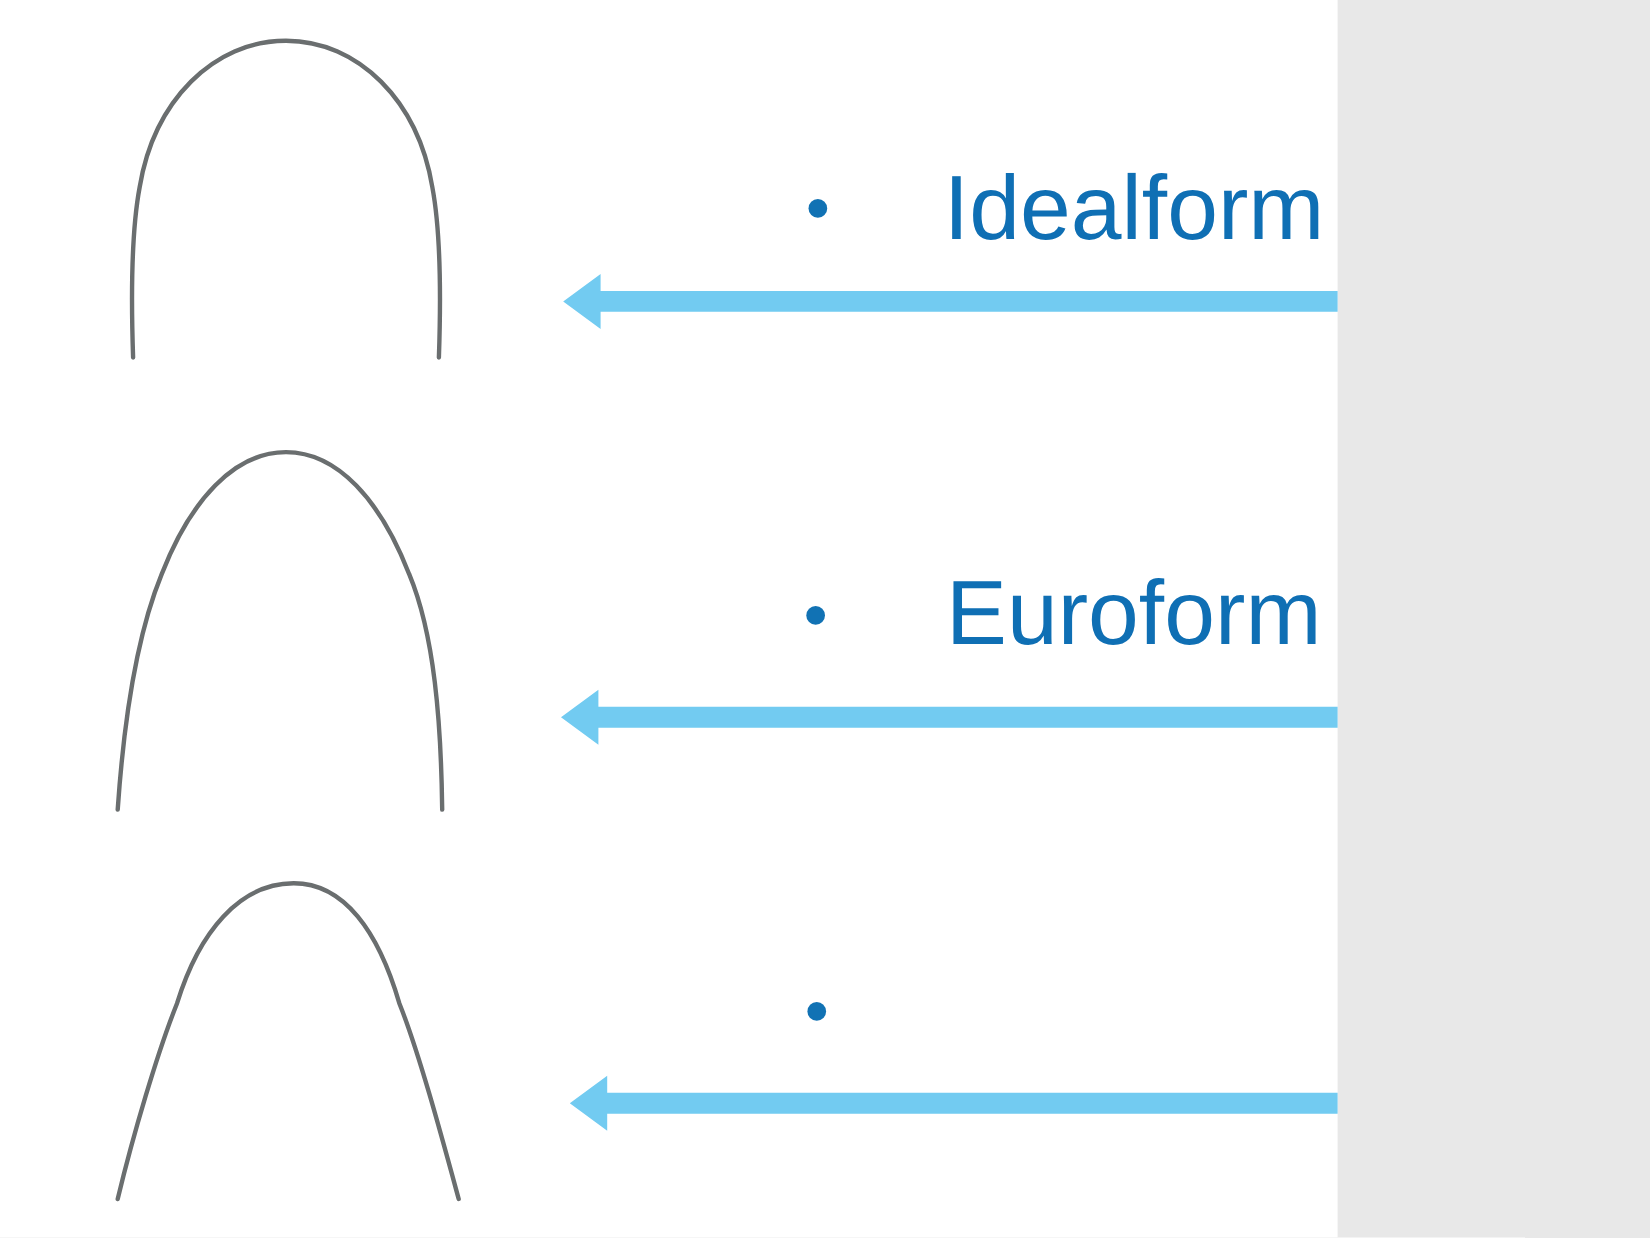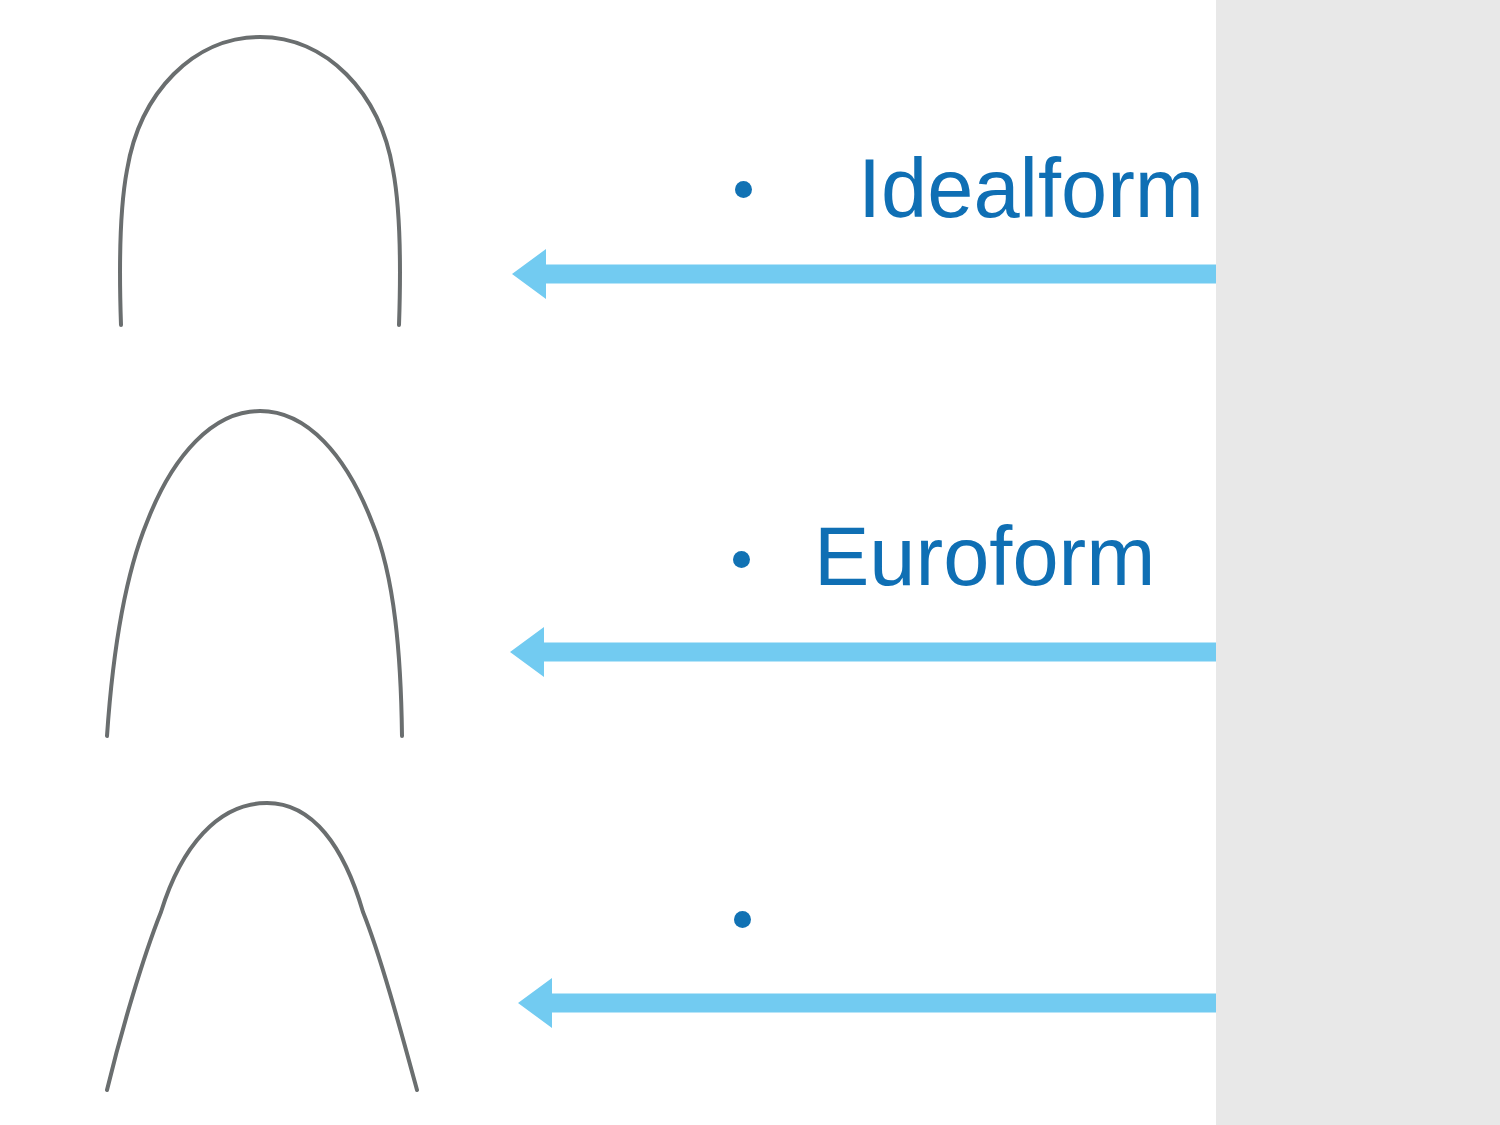--- a/index.html
+++ b/index.html
@@ -49,21 +49,21 @@
   <div class="abs bullet" style="left:735px;top:181px;"></div>
   <div class="abs label" style="left:858px;top:146px;">Idealform</div>
   <svg class="abs arrow" style="left:510px;top:246px;" width="990" height="56" viewBox="0 0 990 56">
     <polygon points="2,28 36,3 36,18.5 990,18.5 990,37.5 36,37.5 36,53"></polygon>
   </svg>
 
   <svg class="abs wire" style="left:103px;top:405px;" width="304" height="334" viewBox="0 0 304 334">
     <path d="M 4 331 C 9 258 19 178 44 117 C 70 50 110 6 157 6 C 204 6 243 50 269 117 C 292 172 298 252 299 331"></path>
   </svg>
   <div class="abs bullet" style="left:733px;top:551px;"></div>
-  <div class="abs label" style="left:814px;top:514px;">Euroform</div>
+  <div class="abs label" style="left:860px;top:514px;">Euroform</div>
   <svg class="abs arrow" style="left:508px;top:624px;" width="992" height="56" viewBox="0 0 992 56">
     <polygon points="2,28 36,3 36,18.5 992,18.5 992,37.5 36,37.5 36,53"></polygon>
   </svg>
 
   <svg class="abs wire" style="left:103px;top:797px;" width="322" height="296" viewBox="0 0 322 296">
     <path d="M 4 293 C 18 235 40 160 58 115 C 78 50 115 6 164 6 C 210 6 241 50 260 115 C 278 160 299 238 314 293"></path>
   </svg>
   <div class="abs bullet" style="left:734px;top:911px;"></div>
   <svg class="abs arrow" style="left:516px;top:975px;" width="984" height="56" viewBox="0 0 984 56">
     <polygon points="2,28 36,3 36,18.5 984,18.5 984,37.5 36,37.5 36,53"></polygon>

